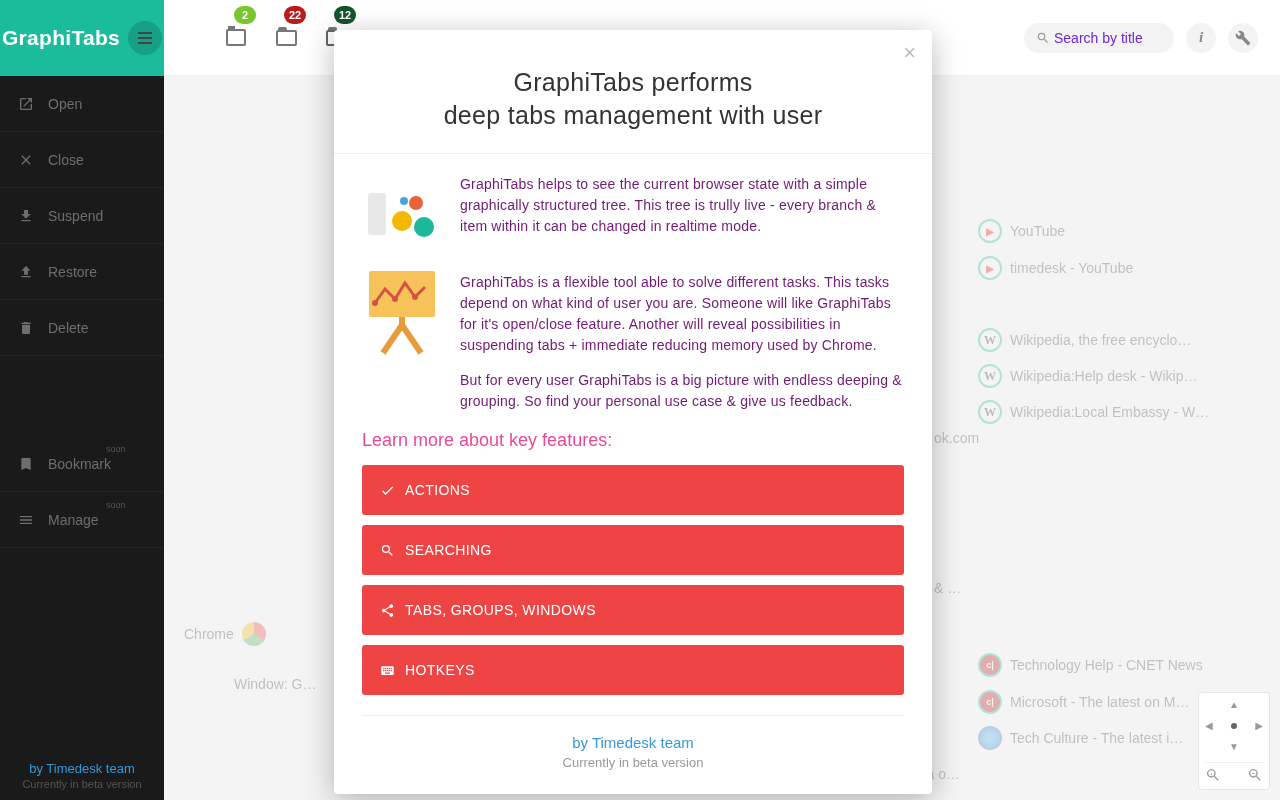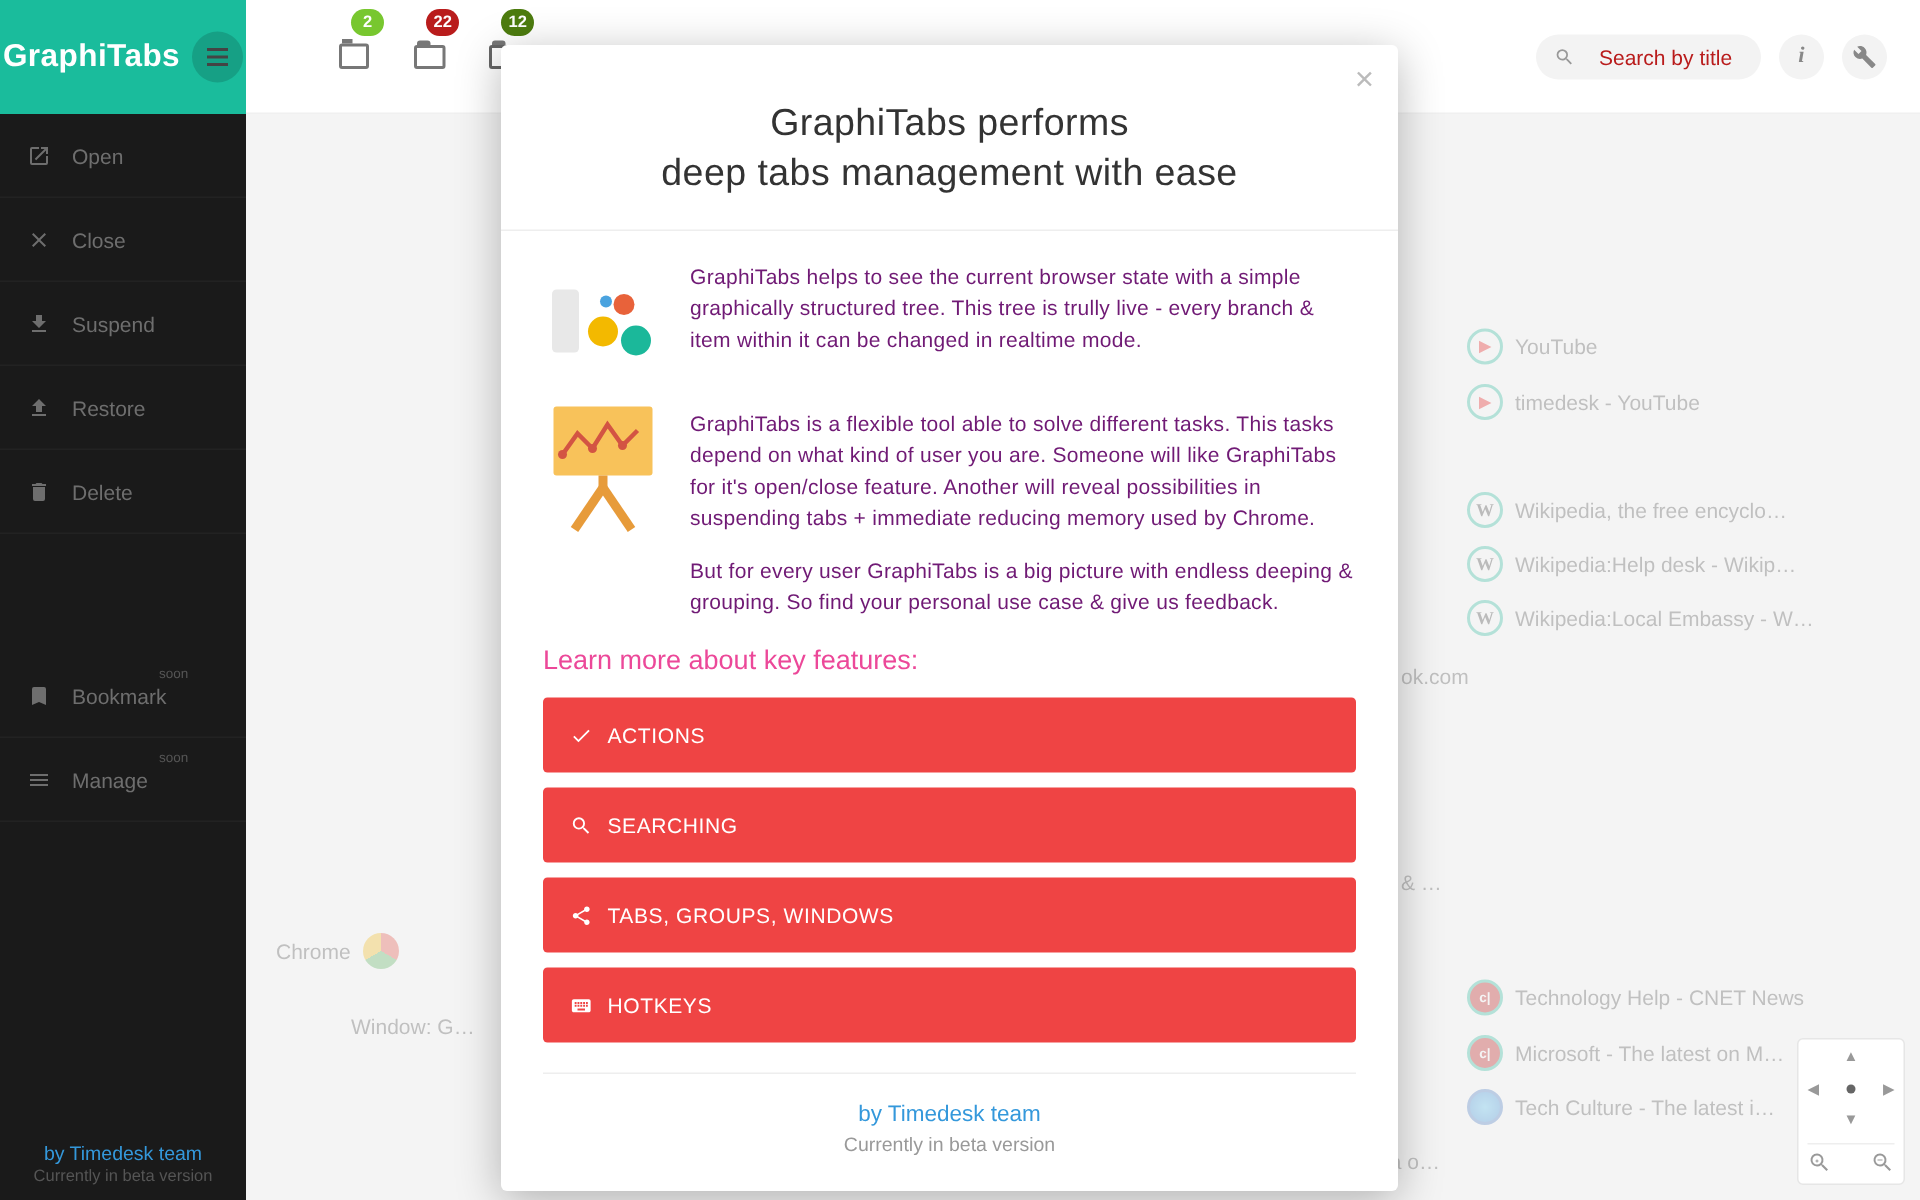--- a/index.html
+++ b/index.html
@@ -6,23 +6,23 @@
 html,body{width:1280px;height:800px;overflow:hidden;background:#fff}
 
 
 .topbar{position:absolute;top:0;left:0;right:0;height:76px;background:#fff;display:flex;align-items:center;border-bottom:1px solid #f0f0f0}
 .brand{width:164px;height:76px;background:#1abc9c;display:flex;align-items:center;justify-content:center;color:#fff;font-size:21px;font-weight:700;letter-spacing:.3px;position:relative}
 .hamburger{width:34px;height:34px;background:#16a085;border-radius:50%;margin-left:8px;display:flex;flex-direction:column;align-items:center;justify-content:center;cursor:pointer}
 .hamburger span{width:14px;height:2px;background:#444;margin:1.5px 0}
 .tb-icons{display:flex;gap:26px;margin-left:60px}
 .tb-icon{position:relative;width:24px;height:24px;display:flex;align-items:center;justify-content:center;color:#666;cursor:pointer}
 .badge{position:absolute;top:-20px;left:10px;min-width:22px;height:18px;border-radius:9px;font-size:11px;font-weight:700;color:#fff;display:flex;align-items:center;justify-content:center;padding:0 5px}
-.b-green{background:#78c72f}.b-red{background:#b91c1c}.b-orange{background:#4d7c0f}
+.b-green{background:#78c72f}.b-red{background:#b91c1c}.b-orange{background:#14532d}
 .tb-right{margin-left:auto;display:flex;align-items:center;gap:12px;margin-right:22px}
-.search{width:150px;height:30px;background:#f3f3f3;border-radius:15px;display:flex;align-items:center;padding:0 12px;color:#b91c1c;font-size:14px;gap:16px}
+.search{width:150px;height:30px;background:#f3f3f3;border-radius:15px;display:flex;align-items:center;padding:0 12px;color:#6d28d9;font-size:14px;gap:4px}
 .circ-btn{width:30px;height:30px;border-radius:50%;background:#f3f3f3;display:flex;align-items:center;justify-content:center;color:#888;font-size:15px;font-weight:700;cursor:pointer}
 
 
 .sidebar{position:absolute;top:76px;left:0;width:164px;bottom:0;background:#1a1a1a;color:#6e6e6e;display:flex;flex-direction:column;font-size:14px}
 .sb-item{height:56px;display:flex;align-items:center;gap:14px;padding:0 18px;border-bottom:1px solid #222;cursor:pointer;position:relative}
 .sb-item svg{width:16px;height:16px;fill:#6e6e6e}
 .soon{position:absolute;top:8px;left:106px;font-size:9px;color:#555}
 .sb-gap{flex:0 0 80px}
 .sb-footer{margin-top:auto;text-align:center;padding:10px 6px;font-size:12px}
 .sb-footer .t1{color:#3498db;font-size:13px}
@@ -182,21 +182,21 @@
     <span>Wikipedia, the free encyclo…</span>
   </div>
   <div class="node" style="top:288px;left:814px">
     <span class="node-ico" style="font-family:serif;font-weight:700;color:#333;font-size:12px">W</span>
     <span>Wikipedia:Help desk - Wikip…</span>
   </div>
   <div class="node" style="top:324px;left:814px">
     <span class="node-ico" style="font-family:serif;font-weight:700;color:#333;font-size:12px">W</span>
     <span>Wikipedia:Local Embassy - W…</span>
   </div>
-  <div class="node" style="top:367px;left:770px">
+  <div class="node" style="top:354px;left:770px">
       <span>ok.com</span>
     </div>
   <div class="node" style="top:504px;left:770px">
       <span>&amp; …</span>
     </div>
   <div class="node" style="top:577px;left:814px">
     <span class="node-ico" style="background:#b00;color:#fff;font-size:9px;font-weight:900;border:2px solid #1abc9c">c|</span>
     <span>Technology Help - CNET News</span>
   </div>
   <div class="node" style="top:614px;left:814px">
@@ -231,21 +231,21 @@
         </svg>
     </div>
   </div>
 </div>
 
 <div class="modal-back"></div>
 <div class="modal">
   <div class="modal-close">×</div>
   <h1>
     <span>GraphiTabs performs</span><br>
-    <span>deep tabs management with ease</span>
+    <span>deep tabs management with user</span>
   </h1>
   <div class="modal-body">
     <div class="para">
       <div class="para-ico">
         <svg width="72" height="62" viewBox="0 0 72 62">
             <rect x="2" y="10" width="18" height="42" rx="3" fill="#e8e8e8"></rect>
             <circle cx="36" cy="38" r="10" fill="#f3b900"></circle>
             <circle cx="50" cy="20" r="7" fill="#e8623a"></circle>
             <circle cx="58" cy="44" r="10" fill="#1bb89a"></circle>
             <circle cx="38" cy="18" r="4" fill="#4aa3df"></circle>

